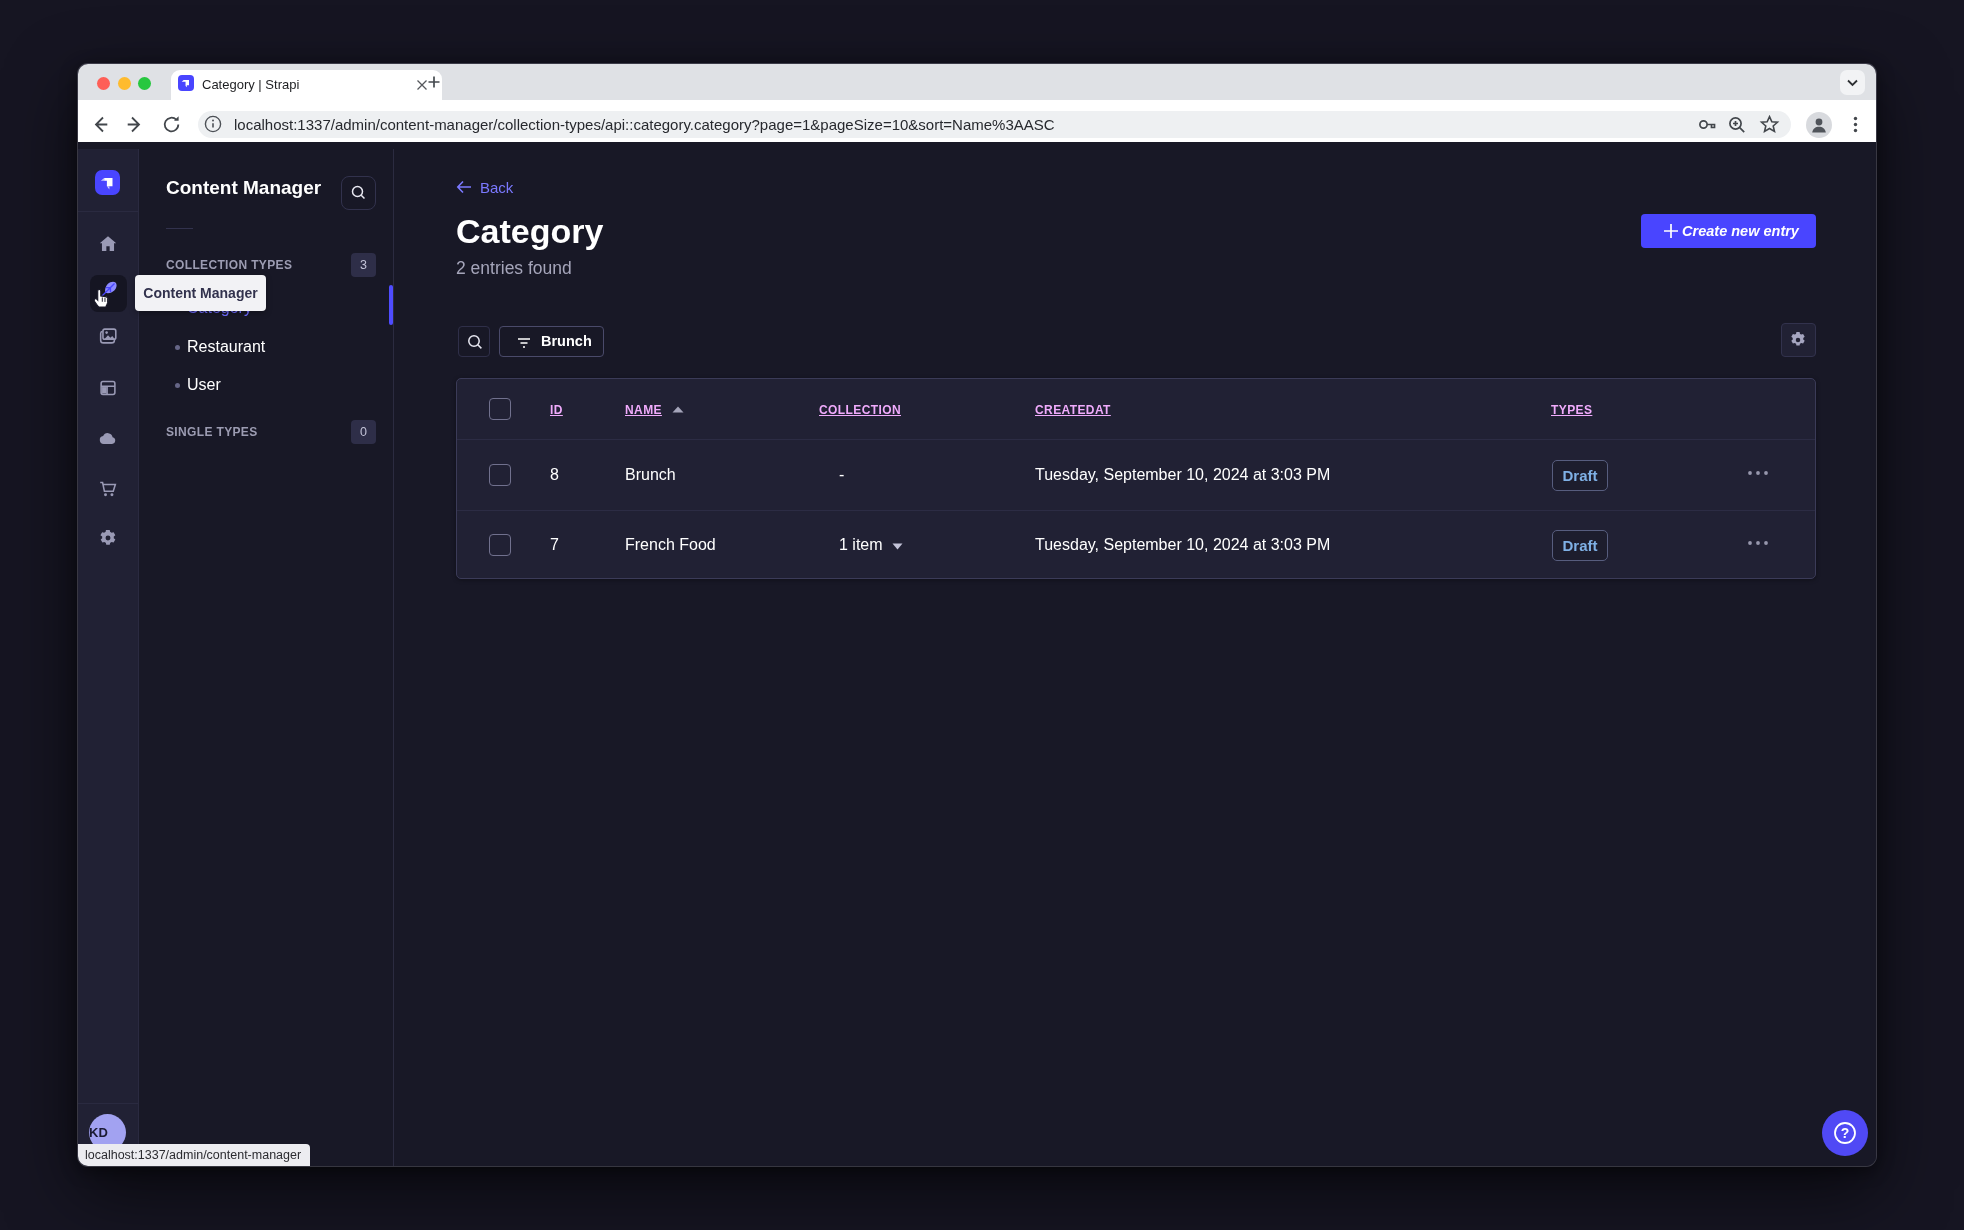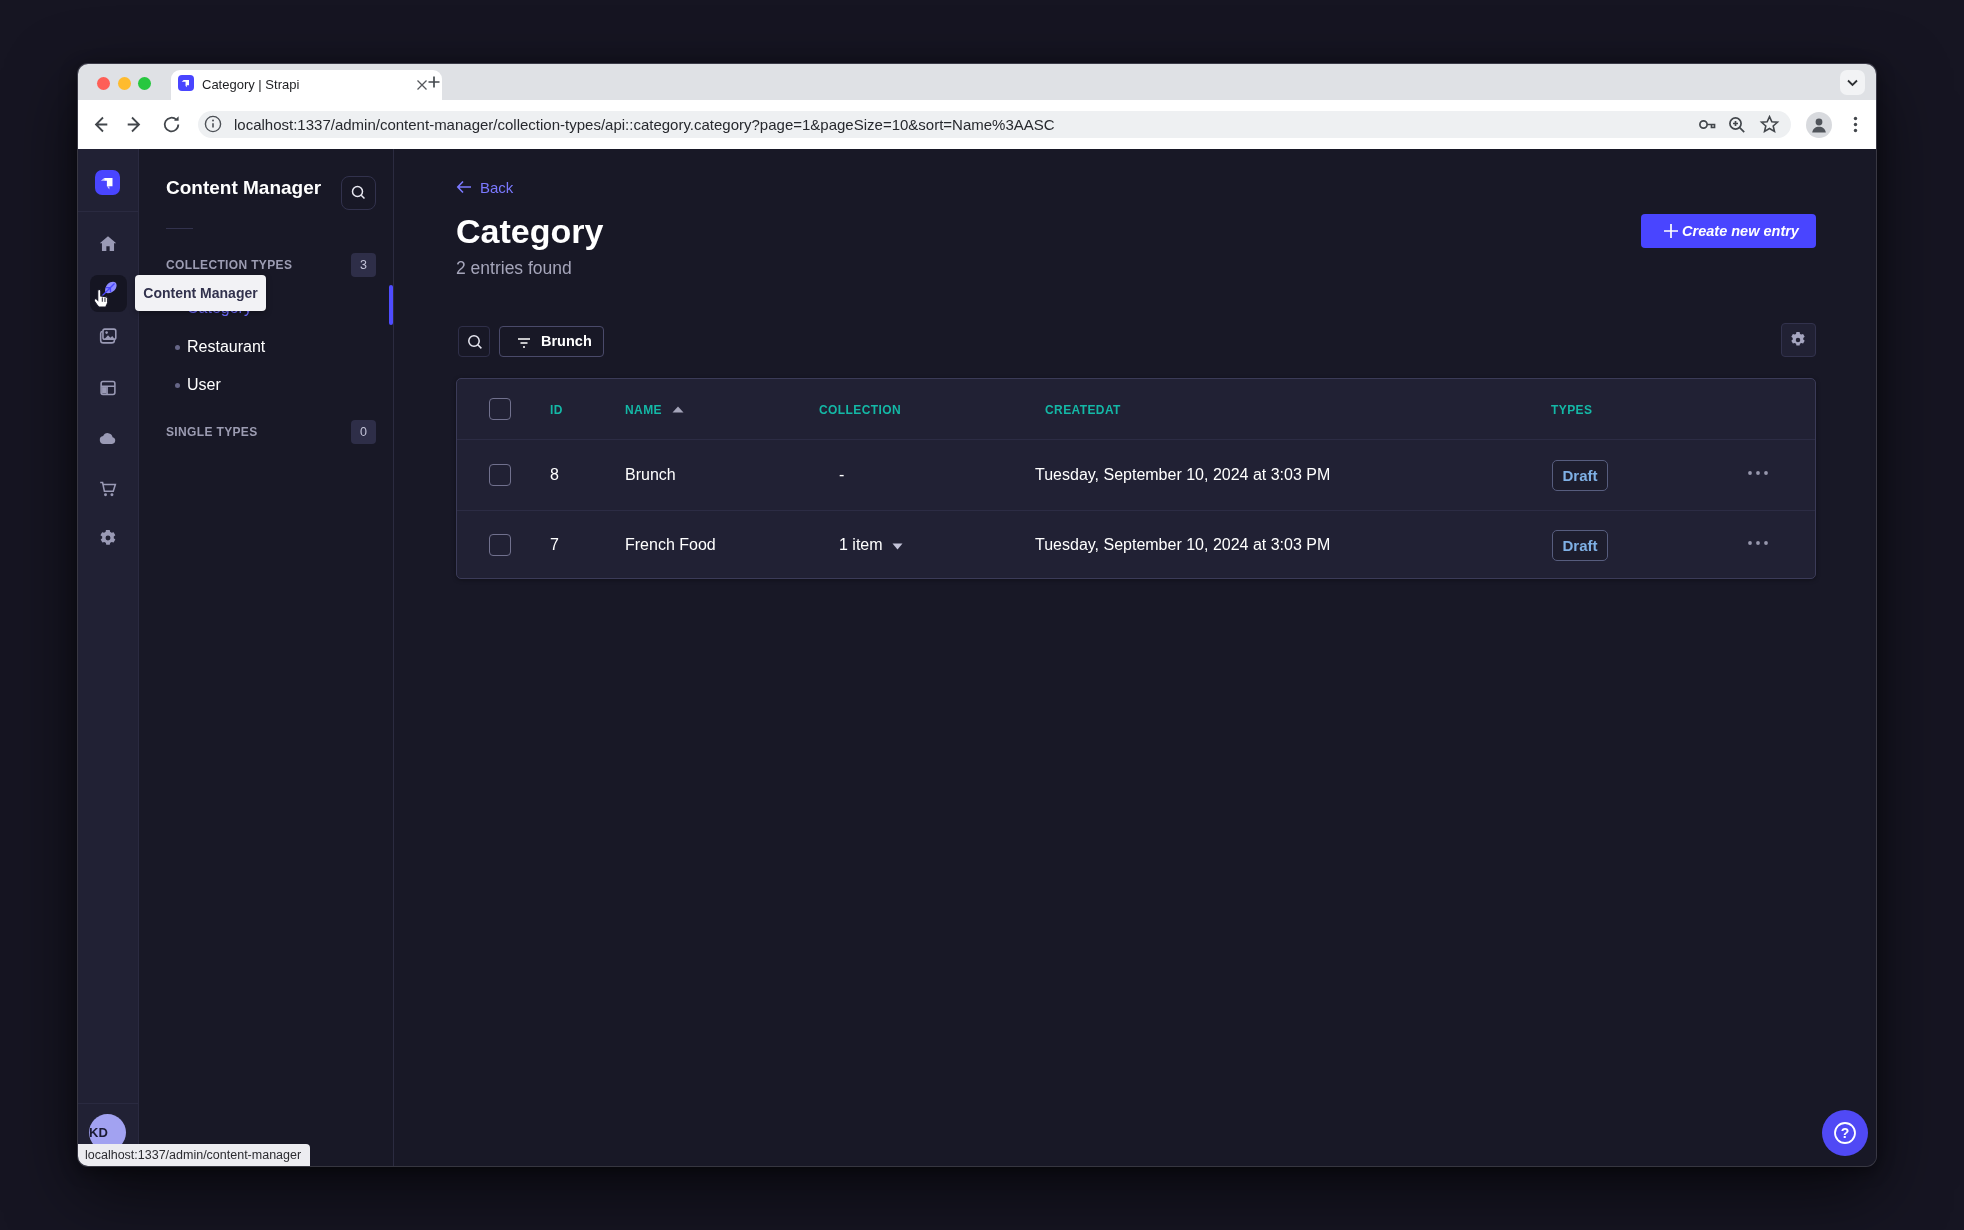--- a/index.html
+++ b/index.html
@@ -16,21 +16,21 @@
   .tab {
     position:absolute; left:93px; top:6px; width:271px; height:30px;
     background:#fff; border-radius:9px 9px 0 0;
   }
   .tab .fav { position:absolute; left:7px; top:5px; width:16px; height:16px; border-radius:4px; background:#4945ff; }
   .tab .ttl { position:absolute; left:31px; top:0; line-height:30px; font-size:13px; color:#1e1f22; white-space:nowrap; }
   .tab .x { position:absolute; right:14px; top:9px; width:12px; height:12px; }
   .newtab { position:absolute; left:343px; top:5px; width:26px; height:26px; color:#454a4f; }
   .chev { position:absolute; right:11px; top:6px; width:25px; height:25px; border-radius:7px; background:#f2f3f5; }
   
-  .toolbar { position:absolute; left:0; top:36px; width:100%; height:49px; background:#ffffff; }
+  .toolbar { position:absolute; left:0; top:36px; width:100%; height:42px; background:#ffffff; }
   .nav-ic { position:absolute; top:12px; width:25px; height:25px; color:#43474c; }
   .pill {
     position:absolute; left:120px; top:11px; width:1593px; height:27px;
     border-radius:14px; background:#eef0f2;
   }
   .url { position:absolute; left:156px; top:0; height:49px; font-size:15px; color:#27292e; line-height:49px; white-space:nowrap; }
   
   .app { position:absolute; left:0; top:85px; width:100%; height:1017px; background:#181826; }
   .iconbar { position:absolute; left:0; top:0; width:61px; height:100%; background:#212134; border-right:1px solid #2a2a40; }
   .logo { position:absolute; left:17px; top:21px; width:25px; height:25px; border-radius:7px; background:#4945ff; }
@@ -61,21 +61,21 @@
   }
   .sbtn { position:absolute; left:63px; top:177px; width:32px; height:31px; border:1px solid #2f2f49; border-radius:4px; }
   .fbtn { position:absolute; left:104px; top:177px; width:105px; height:31px; border:1px solid #4a4a6a; border-radius:4px;
           color:#fff; font-size:14.5px; font-weight:600; }
   .gbtn { position:absolute; left:1386px; top:174px; width:35px; height:34px; border:1px solid #32324d; border-radius:4px; background:#212134; }
   .card { position:absolute; left:61px; top:229px; width:1360px; height:201px; background:#212134; border-radius:5px; border:1px solid #3b3b58; box-shadow:0 1px 4px rgba(0,0,0,0.35); }
   .hrow { position:absolute; left:0; top:0; width:100%; height:61px; border-bottom:1px solid #2c2c44; }
   .row1 { position:absolute; left:0; top:61px; width:100%; height:71px; border-bottom:1px solid #2c2c44; }
   .row2 { position:absolute; left:0; top:132px; width:100%; height:69px; }
   .cb { position:absolute; left:32px; width:22px; height:22px; border:1px solid #71718e; border-radius:4px; background:rgba(33,33,52,.3); }
-  .th { position:absolute; font-size:12px; font-weight:700; letter-spacing:.4px; color:#14b8a6; }
+  .th { position:absolute; font-size:12px; font-weight:700; letter-spacing:.4px; color:#f0abfc;text-decoration:underline; }
   .td { position:absolute; font-size:16px; color:#fff; white-space:nowrap; }
   .draft { position:absolute; left:1095px; width:56px; height:31px; border:1px solid #575d7e; border-radius:5px;
            color:#7fb0e5; font-size:15px; font-weight:600; text-align:center; line-height:29px; background:rgba(24,24,38,.45);}
   .dots { position:absolute; left:1290px; width:22px; height:6px; }
   .fab { position:absolute; left:1744px; top:1046px; width:46px; height:46px; border-radius:50%; background:#5049f5; }
   .statusbar { position:absolute; left:0px; top:1080px; width:232px; height:22px; background:#ececf0; border-top-right-radius:4px;
                font-size:12.5px; color:#2b2b30; line-height:22px; padding-left:7px; white-space:nowrap; }
   .tooltip { position:absolute; left:57px; top:126px; width:131px; height:36px; background:#f2f2f5; border-radius:4px;
              text-align:center; line-height:36px; font-size:14px; font-weight:700; color:#32324d;
              box-shadow:0 2px 6px rgba(0,0,0,.3); }
@@ -265,21 +265,21 @@
       </div>
       <div class="card">
         <div class="hrow">
           <div class="cb" style="top:19px"></div>
           <div class="th" style="left:93px; top:24px;">ID</div>
           <div class="th" style="left:168px; top:24px;">NAME</div>
           <svg style="position:absolute; left:215px; top:27px;" viewBox="0 0 12 7" width="12" height="7">
               <path fill="#a5a5ba" d="M6 0.5l5.5 6H0.5z"></path>
             </svg>
           <div class="th" style="left:362px; top:24px;">COLLECTION</div>
-          <div class="th" style="left:578px; top:24px;margin-left:10px;">CREATEDAT</div>
+          <div class="th" style="left:578px; top:24px;">CREATEDAT</div>
           <div class="th" style="left:1094px; top:24px;">TYPES</div>
         </div>
         <div class="row1">
           <div class="cb" style="top:24px"></div>
           <div class="td" style="left:93px; top:26px;">8</div>
           <div class="td" style="left:168px; top:26px;">Brunch</div>
           <div class="td" style="left:382px; top:26px;">-</div>
           <div class="td" style="left:578px; top:26px;">Tuesday, September 10, 2024 at 3:03 PM</div>
           <div class="draft" style="top:20px;">Draft</div>
           <svg class="dots" style="top:30px;" viewBox="0 0 22 6">

